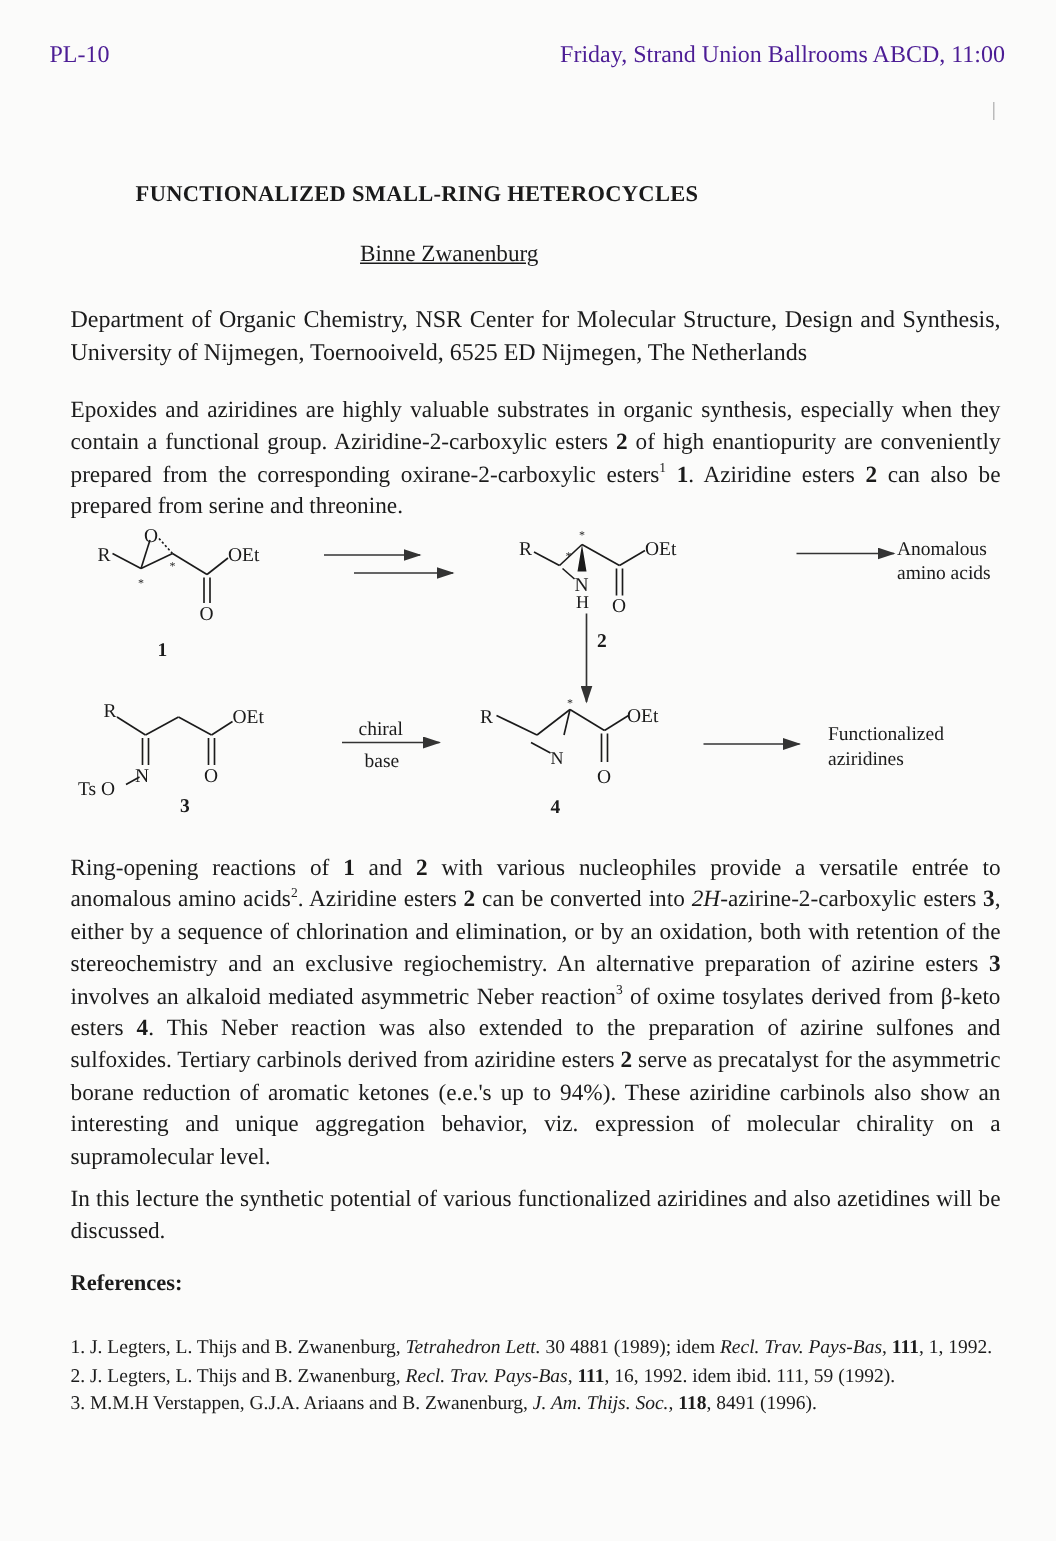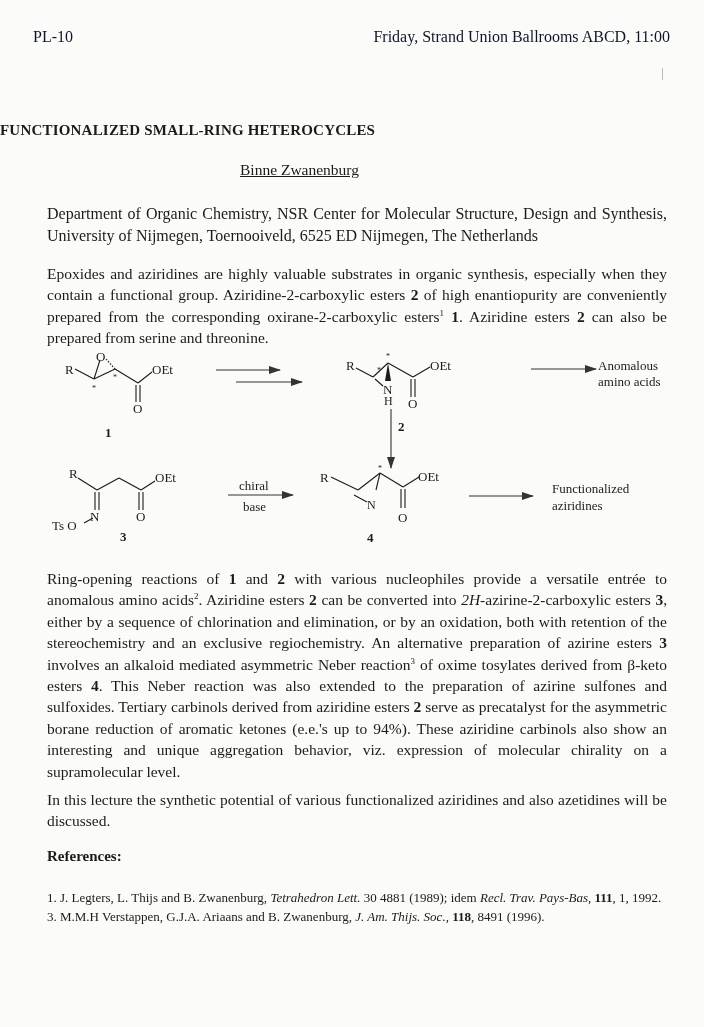--- a/index.html
+++ b/index.html
@@ -1,22 +1,22 @@
 <!DOCTYPE html>
 <html><head>
 <meta charset="utf-8">
 <style>
   html, body { margin:0; padding:0; }
   body { width:704px; height:1027px; background:#fbfbfa; color:#1b1b1b; position:relative; overflow:hidden;
          font-family:"Liberation Serif", "DejaVu Serif", serif; }
   .abs { position:absolute; }
-  .header { top:28px; font-size:16px; color:#0f172a; }
+  .header { top:28px; font-size:16px; color:#4c1d95; }
   #hdr-left { left:33px; }
   #hdr-right { right:34px; }
-  .title { top:122px; left:0; width:556px; text-align:left; font-weight:bold; font-size:15px; letter-spacing:0.2px; }
+  .title { top:122px; left:0; width:556px; text-align:center; font-weight:bold; font-size:15px; letter-spacing:0.2px; }
   .author { top:161px; left:0; width:599px; text-align:center; font-size:15.5px; text-decoration:underline; }
   .affil { top:203px; left:47px; width:620px; font-size:16px; line-height:22px; text-align:justify; text-align-last:left; }
   .para { left:47px; width:620px; font-size:15.5px; line-height:21.4px; text-align:justify; }
   #para1 { top:263px; }
   #para2 { top:568px; }
   #para3 { top:789px; }
   .para p { margin:0; }
   b.cmpd { font-weight:bold; }
   sup { font-size:9px; line-height:0; }
   .refs-h { top:848px; left:47px; font-weight:bold; font-size:15px; }
@@ -148,14 +148,15 @@
 </div>
 
 <div class="abs para" id="para3">
   <p>In this lecture the synthetic potential of various functionalized aziridines and also azetidines will be discussed.</p>
 </div>
 
 <div class="abs refs-h">References:</div>
 
 <div class="abs refs">
   <p class="ref"><span>1.</span><span> J. Legters, L. Thijs and B. Zwanenburg, </span><i>Tetrahedron Lett.</i><span> 30 4881 (1989); idem </span><i>Recl. Trav. Pays-Bas</i>, <b>111</b><span>, 1, 1992.</span></p>
+  <p class="ref"><span>2.</span><span> J. Legters, L. Thijs and B. Zwanenburg, </span><i>Recl. Trav. Pays-Bas</i>, <b>111</b><span>, 16, 1992. idem ibid. </span><b style="font-weight:normal">111</b><span>, 59 (1992).</span></p>
   <p class="ref"><span>3.</span><span> M.M.H Verstappen, G.J.A. Ariaans and B. Zwanenburg, </span><i>J. Am. Thijs. Soc.</i>, <b>118</b><span>, 8491 (1996).</span></p>
 </div>
 
 </body></html>

